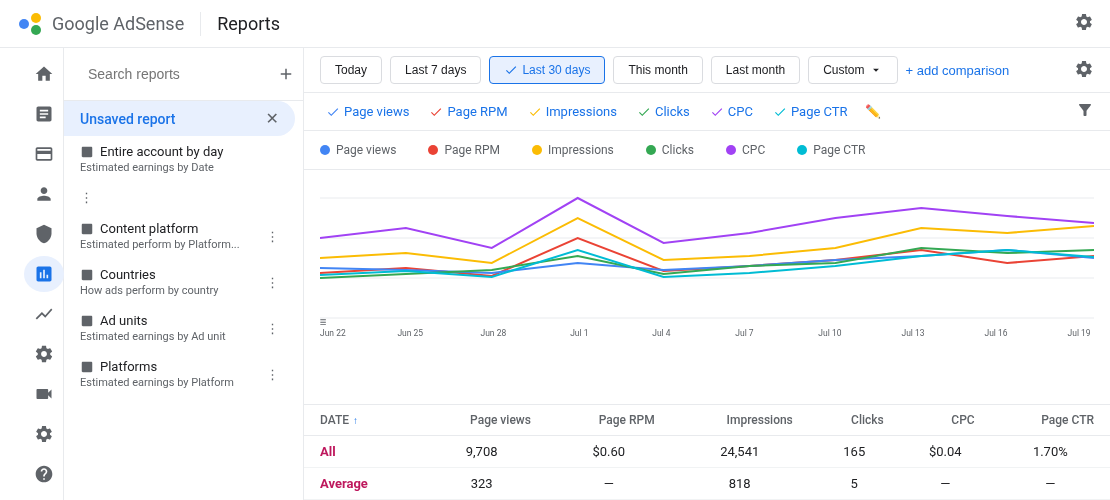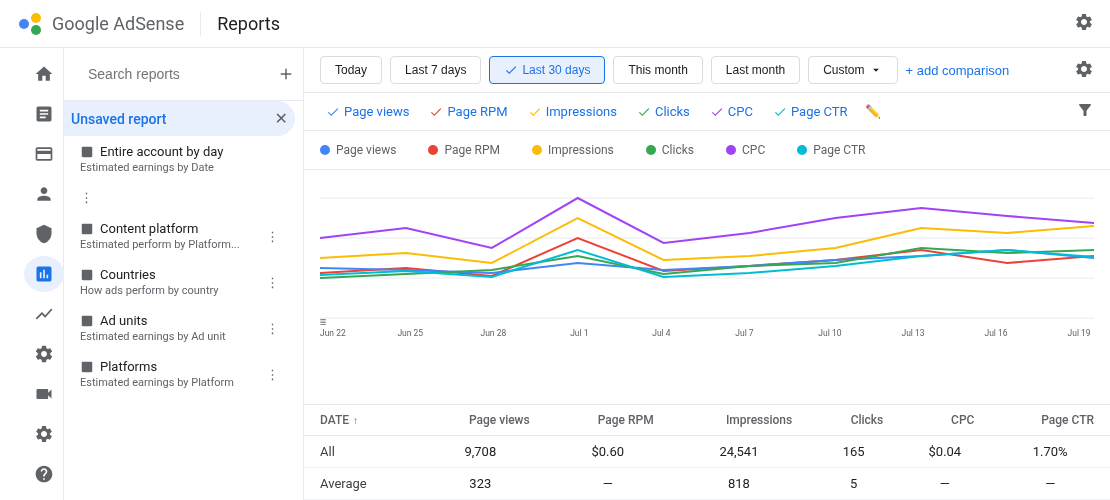--- a/index.html
+++ b/index.html
@@ -20,21 +20,21 @@
     .left-nav { width: 40px; background: #fff; border-right: 1px solid #e8eaed; display: flex; flex-direction: column; align-items: center; padding: 8px 0; gap: 4px; }
     .nav-icon { width: 40px; height: 40px; display: flex; align-items: center; justify-content: center; border-radius: 50%; cursor: pointer; color: #5f6368; }
     .nav-icon.active { color: #1a73e8; background: #e8f0fe; }
 
     
     .sidebar { width: 240px; border-right: 1px solid #e8eaed; display: flex; flex-direction: column; }
     .sidebar-search { display: flex; align-items: center; padding: 12px 16px; gap: 8px; border-bottom: 1px solid #e8eaed; }
     .sidebar-search-input { border: none; outline: none; font-size: 14px; color: #5f6368; flex: 1; background: transparent; }
     .sidebar-add { width: 28px; height: 28px; display: flex; align-items: center; justify-content: center; cursor: pointer; color: #5f6368; border-radius: 50%; }
 
-    .sidebar-item-active { background: #e8f0fe; border-radius: 0 24px 24px 0; margin-right: 8px; padding: 8px 7px; display: flex; align-items: center; justify-content: space-between; cursor: pointer; }
+    .sidebar-item-active { background: #e8f0fe; border-radius: 0 24px 24px 0; margin-right: 8px; padding: 8px 16px; display: flex; align-items: center; justify-content: space-between; cursor: pointer; }
     .sidebar-item-active-label { font-size: 14px; color: #1a73e8; font-weight: 500; }
     .sidebar-item-close { color: #5f6368; cursor: pointer; font-size: 16px; }
 
     .sidebar-item { padding: 8px 16px; display: flex; align-items: center; justify-content: space-between; cursor: pointer; border-radius: 0 24px 24px 0; margin-right: 8px; }
     .sidebar-item-info { display: flex; flex-direction: column; gap: 2px; }
     .sidebar-item-name { font-size: 13px; color: #202124; display: flex; align-items: center; gap: 6px; }
     .sidebar-item-desc { font-size: 11px; color: #5f6368; }
     .sidebar-item-menu { color: #5f6368; cursor: pointer; }
 
     
@@ -57,21 +57,21 @@
     .legend-dot { width: 10px; height: 10px; border-radius: 50%; }
 
     .chart-container { flex: 1; position: relative; padding: 8px 16px 0; min-height: 180px; }
 
     
     .data-table { border-top: 1px solid #e8eaed; }
     table { width: 100%; border-collapse: collapse; font-size: 13px; }
     th { padding: 8px 16px; text-align: right; color: #5f6368; font-weight: 500; border-bottom: 1px solid #e8eaed; font-size: 12px; }
     th:first-child { text-align: left; }
     td { padding: 8px 16px; text-align: center; border-bottom: 1px solid #f1f3f4; }
-    td:first-child { text-align: left; color: #404040; font-weight: 400; }
+    td:first-child { text-align: left; color: #be185d; font-weight: 700; }
     .sort-icon { font-size: 10px; color: #1a73e8; }
   </style>
 </head>
 <body>
 
 <div class="header">
   <div class="header-logo">
     <svg class="logo-icon" viewBox="0 0 28 28">
       <circle cx="8" cy="14" r="5" fill="#4285f4"></circle>
       <circle cx="20" cy="8" r="5" fill="#fbbc04"></circle>

